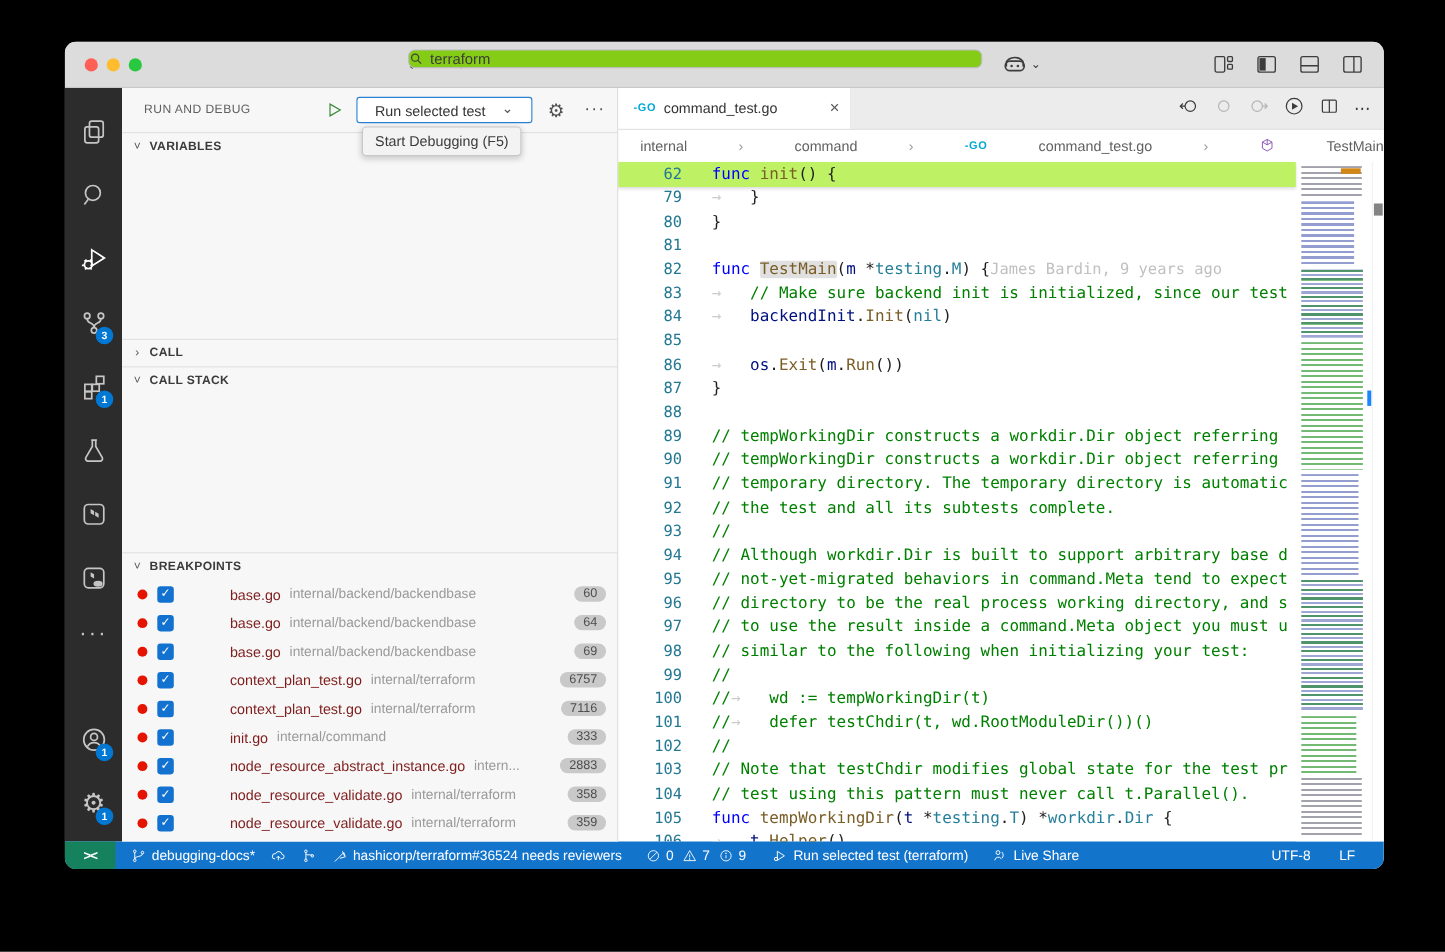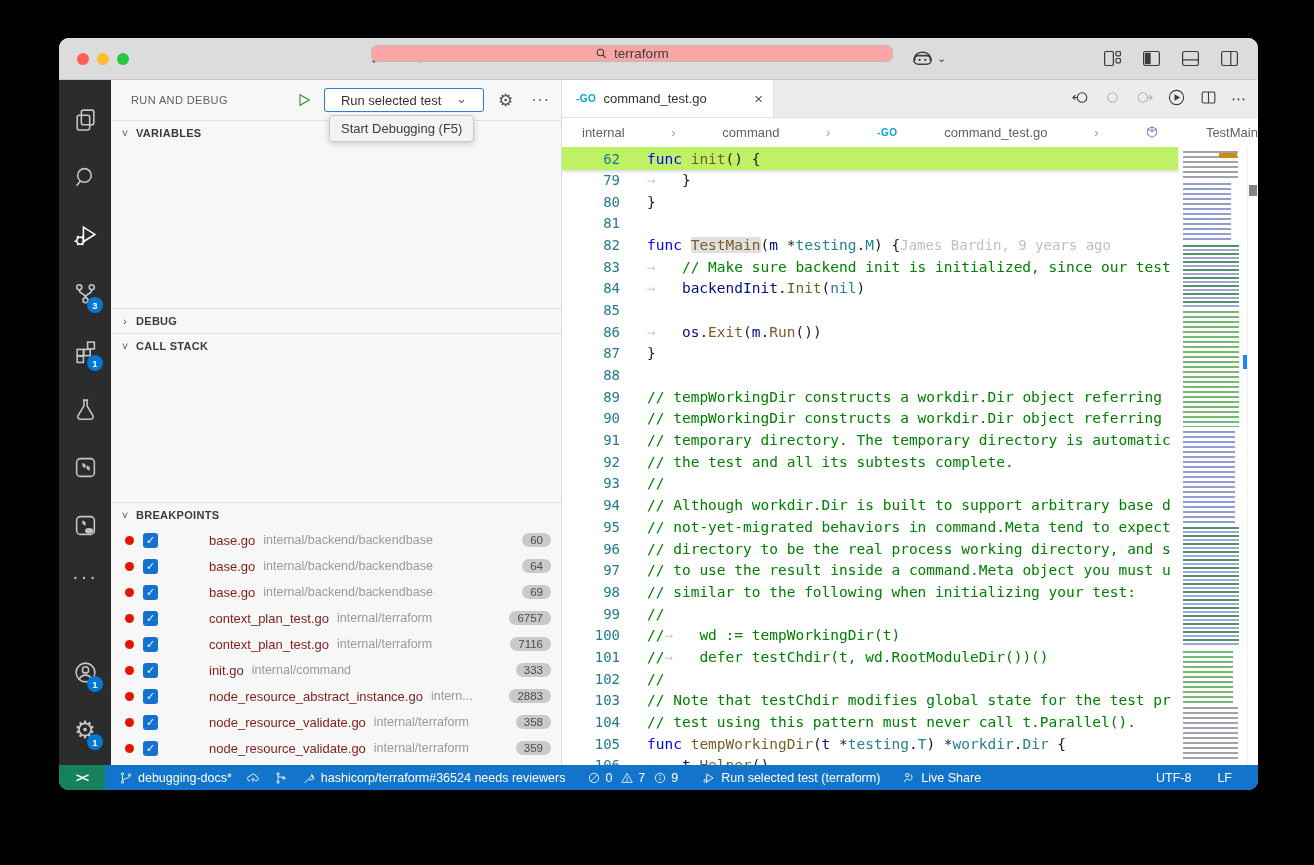--- a/index.html
+++ b/index.html
@@ -7,22 +7,22 @@
   .window { position:absolute; left:59px; top:38px; width:1199px; height:752px; border-radius:10px; overflow:hidden;
             background:#fff; box-shadow:0 18px 50px rgba(0,0,0,.55); display:flex; flex-direction:column; }
 
   
   .titlebar { height:42px; background:#dcdcdc; border-bottom:1px solid #c8c8c8; display:flex; align-items:center; position:relative; flex:0 0 42px; }
   .traffic { display:flex; gap:8px; margin-left:18px; }
   .tl { width:12px; height:12px; border-radius:50%; }
   .tl.red{background:#ff5f57;} .tl.yellow{background:#febc2e;} .tl.green{background:#28c840;}
   .nav-arrows { position:absolute; left:310px; display:flex; gap:22px; font-size:17px; }
   .nav-arrows .back{color:#3c3c3c;} .nav-arrows .fwd{color:#a6a6a6;}
-  .searchbox { position:absolute; left:312px; top:7px; width:522px; height:17px; background:#fca5a5; border:1px solid #bcbcbc;
-               border-radius:6px; display:flex; align-items:center; justify-content:center; gap:6px; color:#3c3c3c; font-size:13.5px; }
+  .searchbox { position:absolute; left:312px; top:7px; width:522px; height:17px; background:#84cc16; border:1px solid #bcbcbc;
+               border-radius:6px; display:flex; align-items:center; gap:6px; color:#3c3c3c; font-size:13.5px; }
   .copilot { position:absolute; left:852px; top:9px; display:flex; align-items:center; gap:3px; color:#3c3c3c; }
   .win-icons { position:absolute; right:18px; top:10px; display:flex; gap:18px; }
   .win-icons svg { width:21px; height:21px; stroke:#3c3c3c; fill:none; stroke-width:1.4; }
 
   
   .main { flex:1; display:flex; min-height:0; }
 
   
   .activitybar { width:52px; background:#2c2c2c; display:flex; flex-direction:column; align-items:center; padding-top:10px; flex:0 0 52px; }
   .ab-item { position:relative; width:52px; height:58px; display:flex; align-items:center; justify-content:center; }
@@ -268,21 +268,21 @@
       <div class="sb-sep"></div>
       <div class="section-head">
         <span class="chev">˅</span>
         <span>VARIABLES</span>
       </div>
       <div class="variables-body"></div>
 
       <div class="sb-sep"></div>
       <div class="section-head">
         <span class="chev">›</span>
-        <span>DEBUG</span>
+        <span>CALL</span>
       </div>
 
       <div class="sb-sep"></div>
       <div class="section-head">
         <span class="chev">˅</span>
         <span>CALL STACK</span>
       </div>
       <div class="callstack-body"></div>
 
       <div class="sb-sep"></div>

